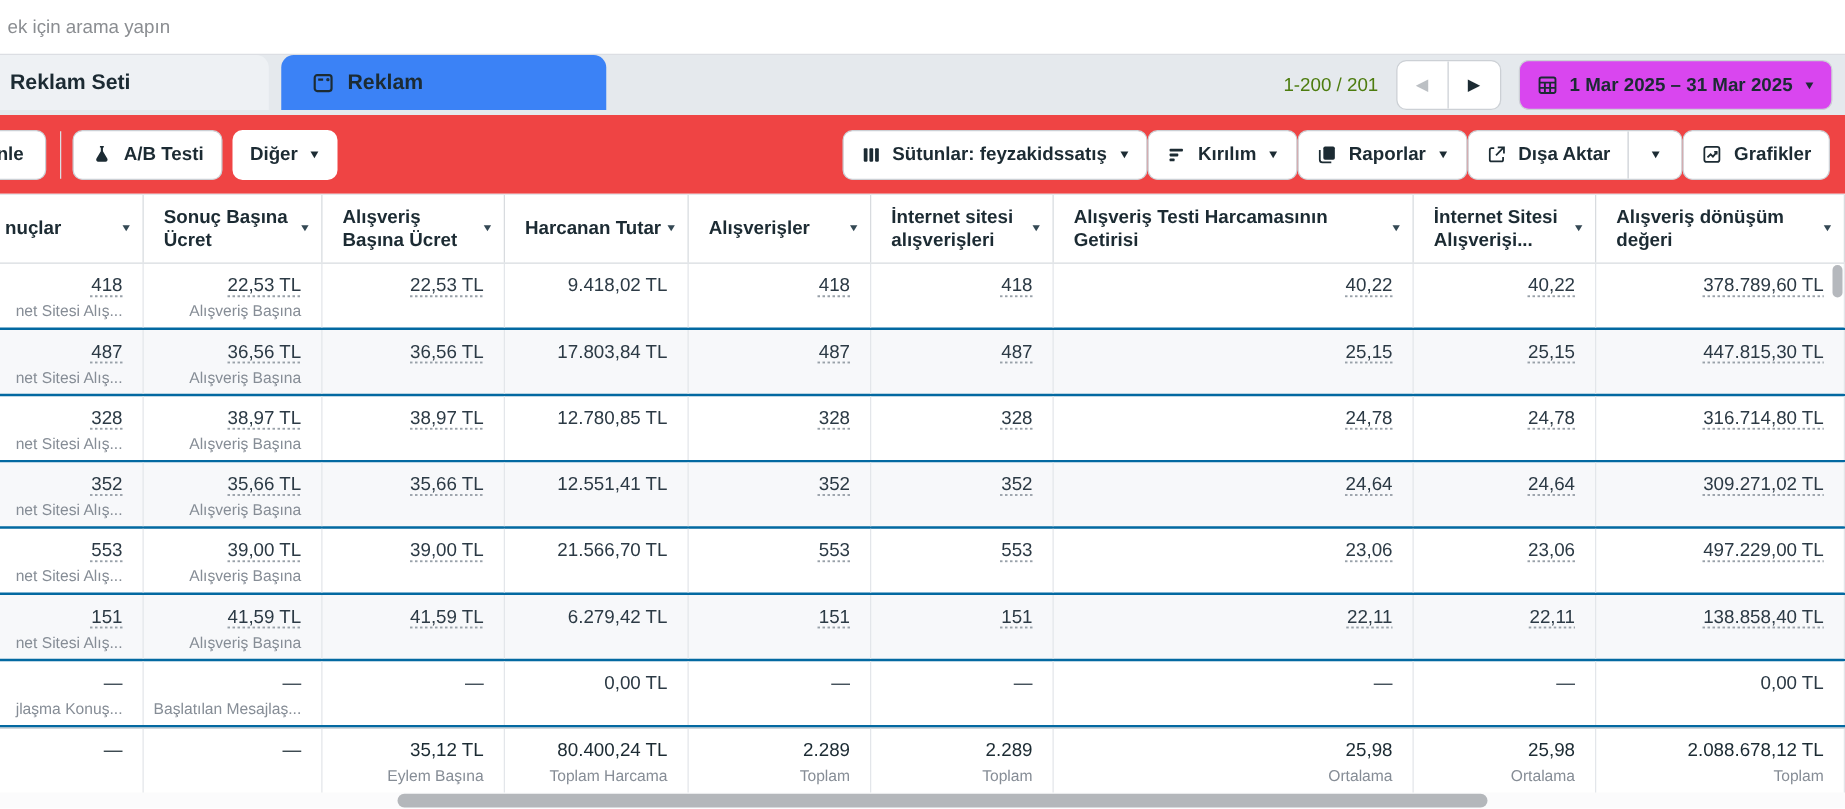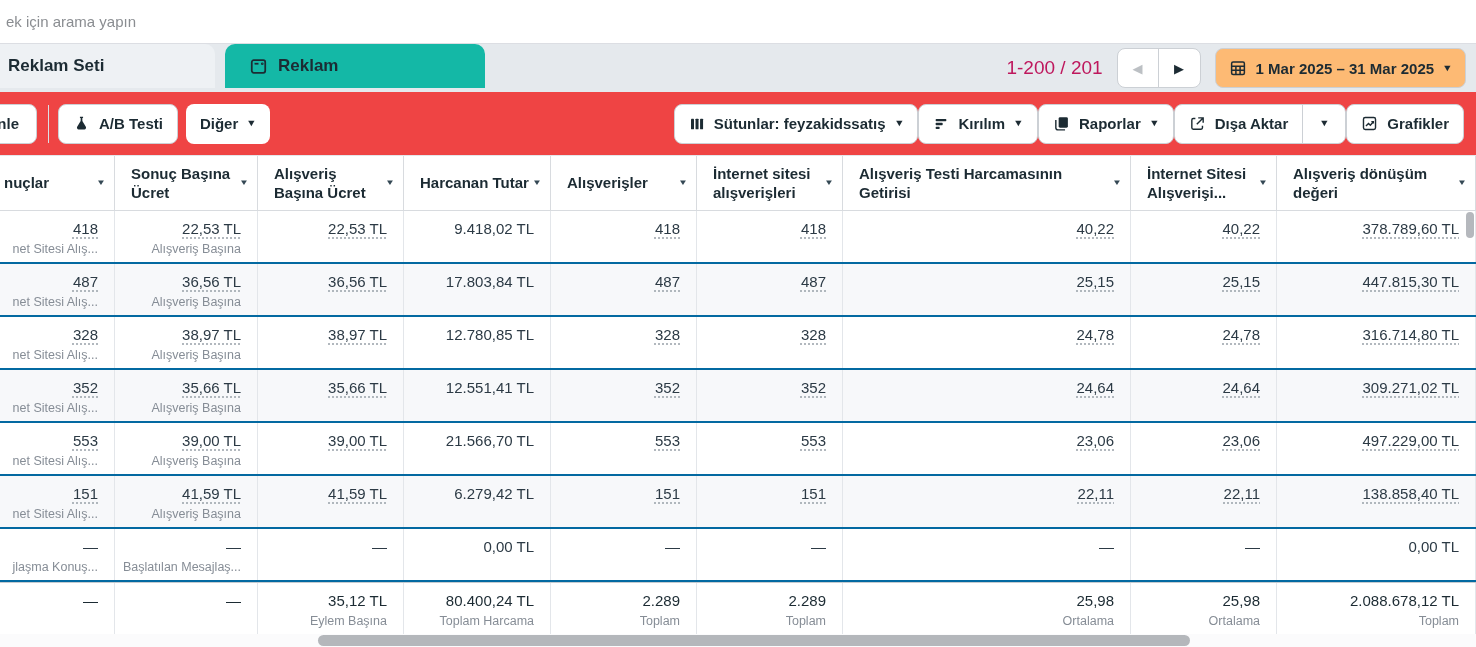--- a/index.html
+++ b/index.html
@@ -8,28 +8,28 @@
   .app { position:relative; width:1476px; height:647px; background:#fff; overflow:hidden; }
 
   
   .topbar { height:44px; background:#fff; border-bottom:1px solid #dcdee3; display:flex; align-items:center; padding-left:6px; }
   .search-text { font-size:15px; color:#8a8d91; cursor:text; }
 
   
   .tabbar { height:48px; background:#e5e9ed; display:flex; align-items:flex-start; position:relative; }
   .tab { height:44px; border-radius:10px 10px 0 0; display:flex; align-items:center; font-weight:700; font-size:17px; color:#1c2b33; cursor:pointer; }
   .tab-adset { width:258px; margin-left:-43px; padding-left:51px; background:#eef1f4; }
-  .tab-ad { width:260px; margin-left:10px; padding-left:24px; gap:10px; background:#14b8a6; }
+  .tab-ad { width:260px; margin-left:10px; padding-left:24px; gap:10px; background:#3b82f6; }
   .tab-right { position:absolute; right:10px; top:0; height:48px; display:flex; align-items:center; gap:14px; }
-  .pag { font-size:19px; color:#be185d; }
+  .pag { font-size:15px; color:#4d7c0f; }
   .pager { display:flex; height:40px; background:#fff; border:1px solid #ccd0d5; border-radius:8px; overflow:hidden; }
   .pager-btn { width:41px; display:flex; align-items:center; justify-content:center; cursor:pointer; font-size:13px; }
   .pager-btn.prev { border-right:1px solid #ccd0d5; color:#bcc0c4; }
   .pager-btn.next { color:#1c2b33; }
-  .date-btn { height:40px; background:#fdba74; border:1px solid #ccd0d5; border-radius:8px; display:flex; align-items:center; gap:9px; padding:0 13px; font-weight:600; font-size:15px; cursor:pointer; }
+  .date-btn { height:40px; background:#d946ef; border:1px solid #ccd0d5; border-radius:8px; display:flex; align-items:center; gap:9px; padding:0 13px; font-weight:600; font-size:15px; cursor:pointer; }
 
   
   .toolbar { height:63px; background:#ef4444; display:flex; align-items:center; }
   .btn { height:40px; background:#fff; border:1px solid #ccd0d5; border-radius:8px; display:flex; align-items:center; gap:9px; padding:0 14px; font-weight:600; font-size:15px; color:#1c2b33; cursor:pointer; white-space:nowrap; }
   .btn-cut { width:70px; margin-left:-33px; justify-content:flex-end; padding-right:17px; }
   .btn-plain { border:none; margin-left:8px; }
   .vsep { width:1px; height:38px; background:#dcdee3; margin:0 9px 0 11px; }
   .toolbar-right { margin-left:auto; display:flex; align-items:center; padding-right:12px; }
   .split { display:flex; height:40px; background:#fff; border:1px solid #ccd0d5; border-radius:8px; overflow:hidden; }
   .split-main { display:flex; align-items:center; gap:9px; padding:0 14px; font-weight:600; font-size:15px; border-right:1px solid #ccd0d5; cursor:pointer; }

